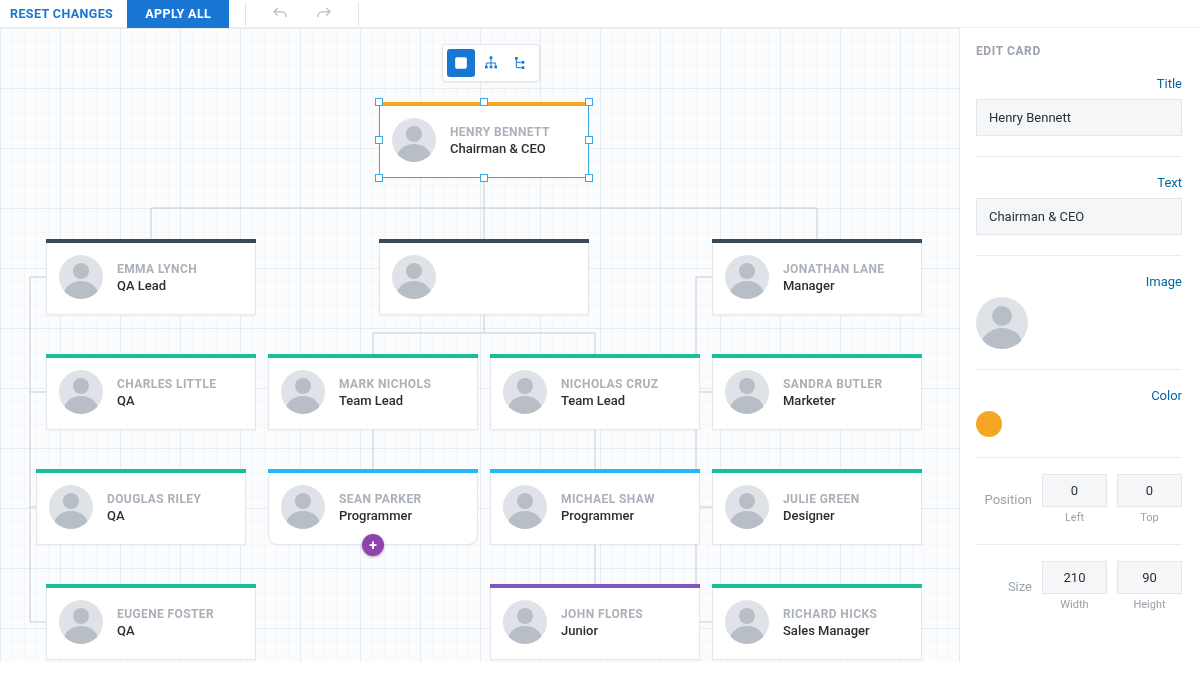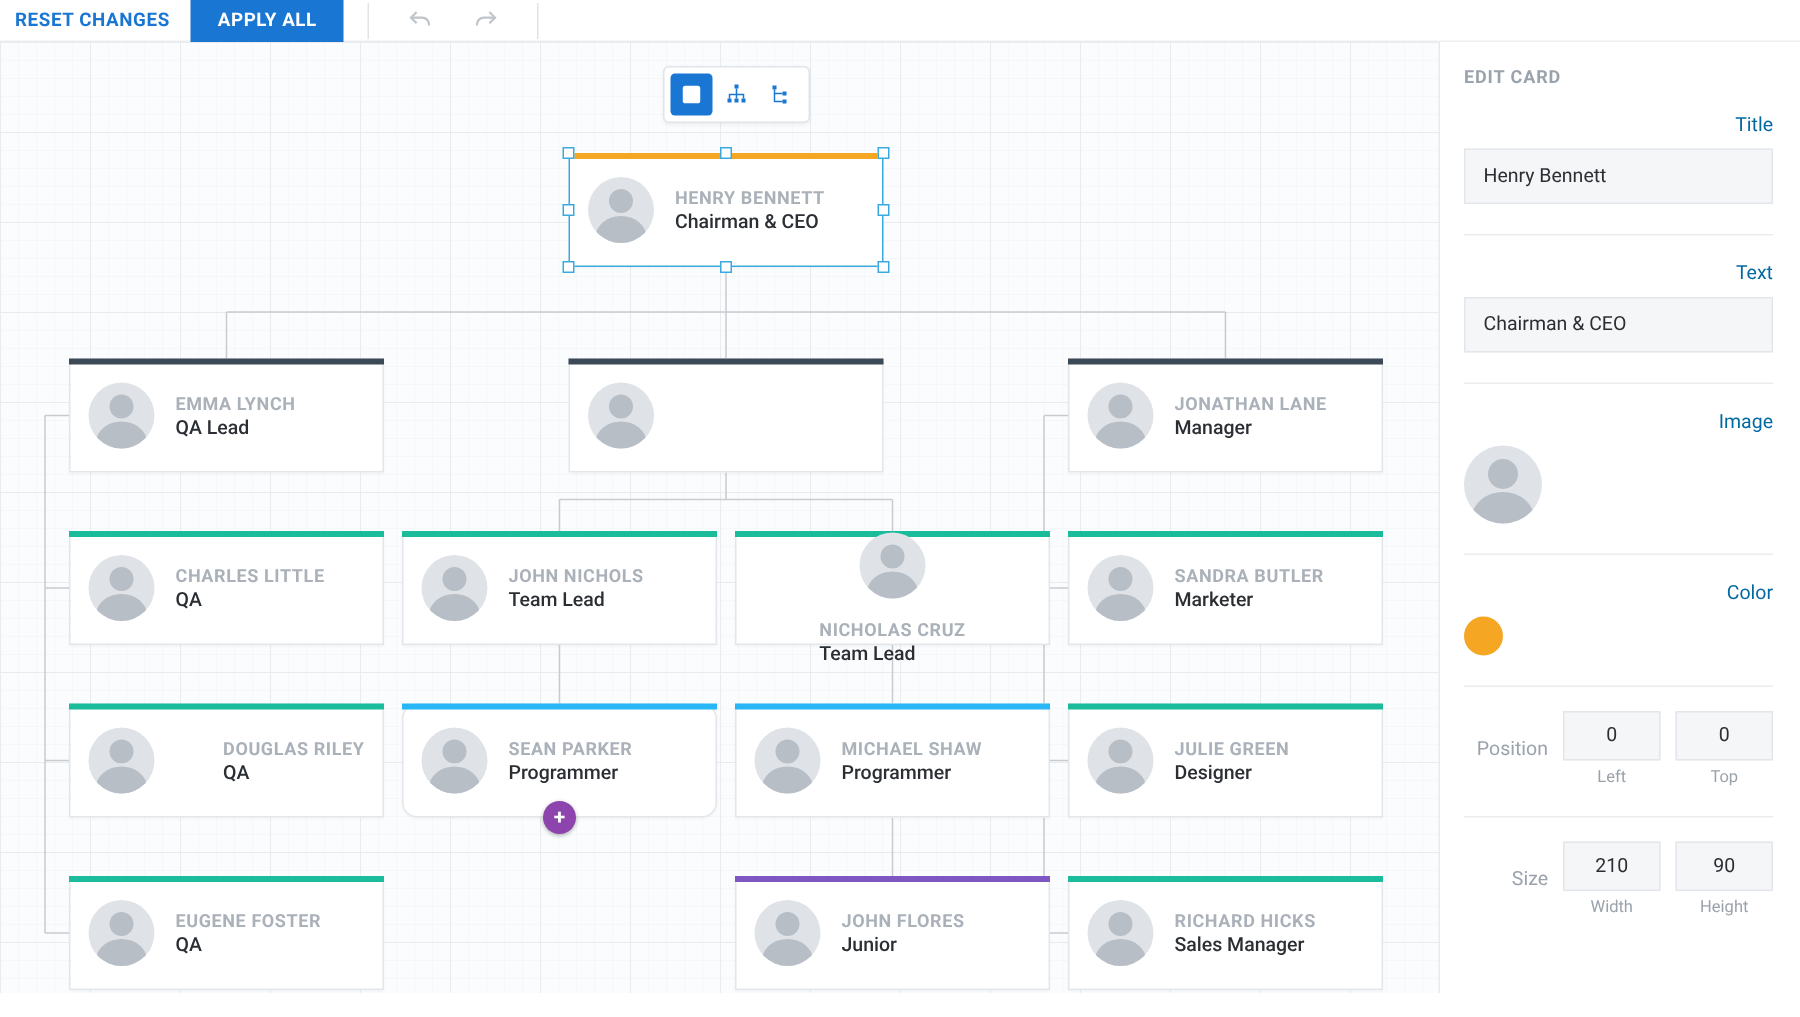--- a/index.html
+++ b/index.html
@@ -197,41 +197,41 @@
           <div class="avatar"></div>
           <div class="txt">
             <div class="name">CHARLES LITTLE</div>
             <div class="role">QA</div>
           </div>
         </div>
         <div class="card" style="left: 268px; top: 326px;">
           <div class="stripe" style="background:#1bbc9b"></div>
           <div class="avatar"></div>
           <div class="txt">
-            <div class="name">JOHN NICHOLS</div>
+            <div class="name">MARK NICHOLS</div>
             <div class="role">Team Lead</div>
           </div>
         </div>
-        <div class="card" style="left: 490px; top: 326px; flex-direction: column;">
+        <div class="card" style="left: 490px; top: 326px;">
           <div class="stripe" style="background:#1bbc9b"></div>
           <div class="avatar"></div>
           <div class="txt">
             <div class="name">NICHOLAS CRUZ</div>
             <div class="role">Team Lead</div>
           </div>
         </div>
         <div class="card" style="left: 712px; top: 326px;">
           <div class="stripe" style="background:#1bbc9b"></div>
           <div class="avatar"></div>
           <div class="txt">
             <div class="name">SANDRA BUTLER</div>
             <div class="role">Marketer</div>
           </div>
         </div>
-        <div class="card" style="left: 46px; top: 441px; justify-content: space-between;">
+        <div class="card" style="left: 36px; top: 441px;">
           <div class="stripe" style="background:#1bbc9b"></div>
           <div class="avatar"></div>
           <div class="txt">
             <div class="name">DOUGLAS RILEY</div>
             <div class="role">QA</div>
           </div>
         </div>
         <div class="card" style="left: 268px; top: 441px; border-radius: 10px;">
           <div class="stripe" style="background:#29b6f6"></div>
           <div class="avatar"></div>

